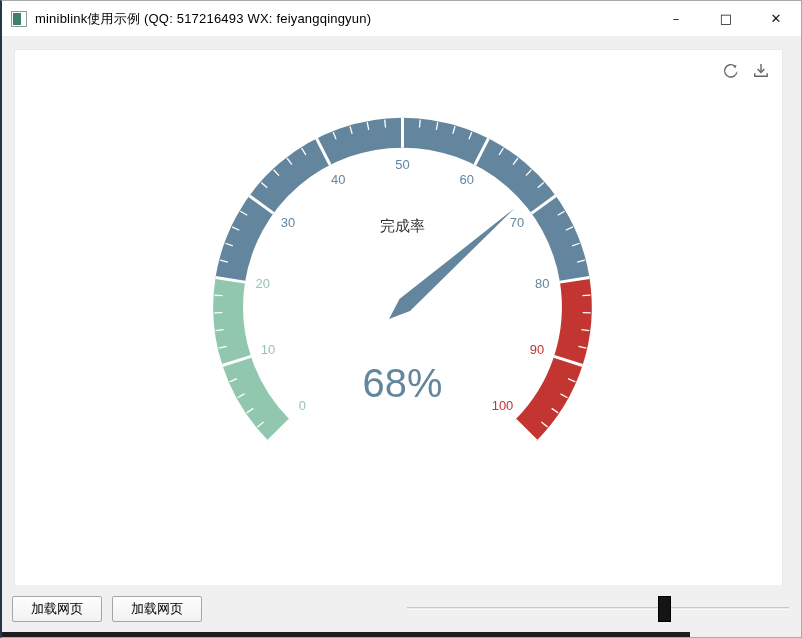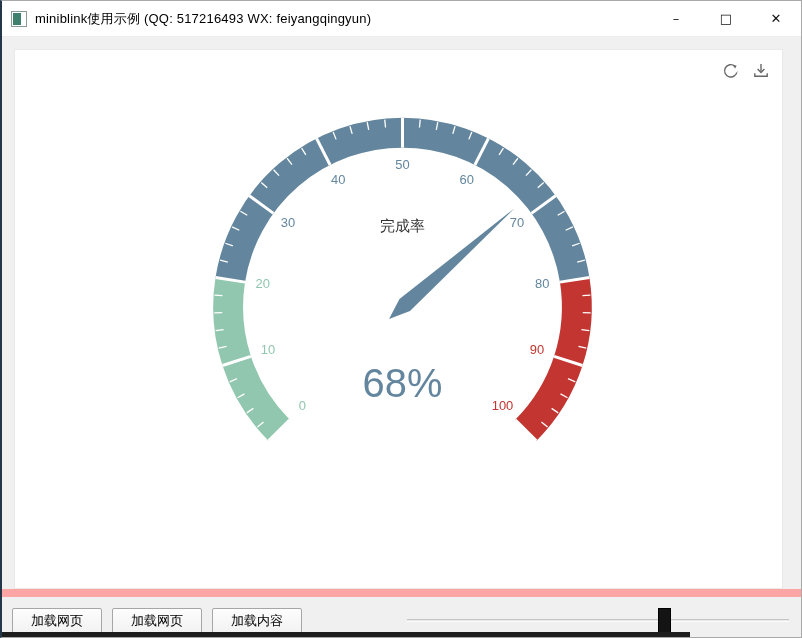--- a/index.html
+++ b/index.html
@@ -16,21 +16,21 @@
   .app-icon::before { content:""; position:absolute; left:1px; top:1px; bottom:1px; width:8px; background:#3f7f6e; }
   .title-text { font-size:13px; color:#000; letter-spacing:.2px; }
   .win-controls { margin-left:auto; display:flex; height:100%; }
   .win-btn { width:50px; height:100%; display:flex; align-items:center; justify-content:center;
              font-size:13px; color:#111; cursor:default; font-family:"DejaVu Sans",sans-serif; }
   .content { position:absolute; top:36px; left:0; right:0; bottom:48px; background:#f0f0f0; padding:12px 18px 0 12px; }
   .chart-panel { position:relative; width:100%; height:100%; background:#ffffff; border:1px solid #e9e9e9; }
   .toolbox { position:absolute; top:12px; right:12px; display:flex; gap:12px; }
   .toolbox svg { display:block; cursor:pointer; }
   .gauge-wrap { position:absolute; left:0; top:0; width:100%; height:100%; }
-  .bottombar { position:absolute; left:0; right:0; bottom:0; height:40px; background:#f0f0f0; }
+  .bottombar { position:absolute; left:0; right:0; bottom:0; height:52px; background:#f0f0f0; }
   .btn-row { position:absolute; left:10px; top:11px; display:flex; gap:10px; }
   .qt-button {
     width:90px; height:26px; font-size:13px; color:#000; text-align:center;
     background:linear-gradient(#fdfdfd,#f2f2f2); border:1px solid #a6a6a6; border-radius:2px;
     font-family:"Liberation Sans","DejaVu Sans",sans-serif;
   }
   .slider { position:absolute; left:405px; right:12px; top:0; height:48px; }
   .slider-groove { position:absolute; left:0; right:0; top:22px; height:3px;
     background:#e8e8e8; border-top:1px solid #c6c6c6; border-bottom:1px solid #fbfbfb; }
   .slider-handle { position:absolute; top:11px; width:13px; height:26px; background:#141414; border:1px solid #000; }
@@ -137,21 +137,20 @@
           <path d="M2.8 11.2 L2.8 14.2 L15.2 14.2 L15.2 11.2" fill="none" stroke="#666" stroke-width="1.4"></path>
         </svg>
       </div>
     </div>
   </div>
 
   <div class="bottombar">
     <div class="btn-row">
       <button class="qt-button">加载网页</button>
       <button class="qt-button">加载网页</button>
-      <button class="qt-button">加载内容</button>
     </div>
     <div class="slider">
       <div class="slider-groove"></div>
       <div class="slider-handle" id="slider-handle" style="left: 250.92px;"></div>
     </div>
     <div class="bottom-shadow"></div>
   </div>
 
 </div>
 

